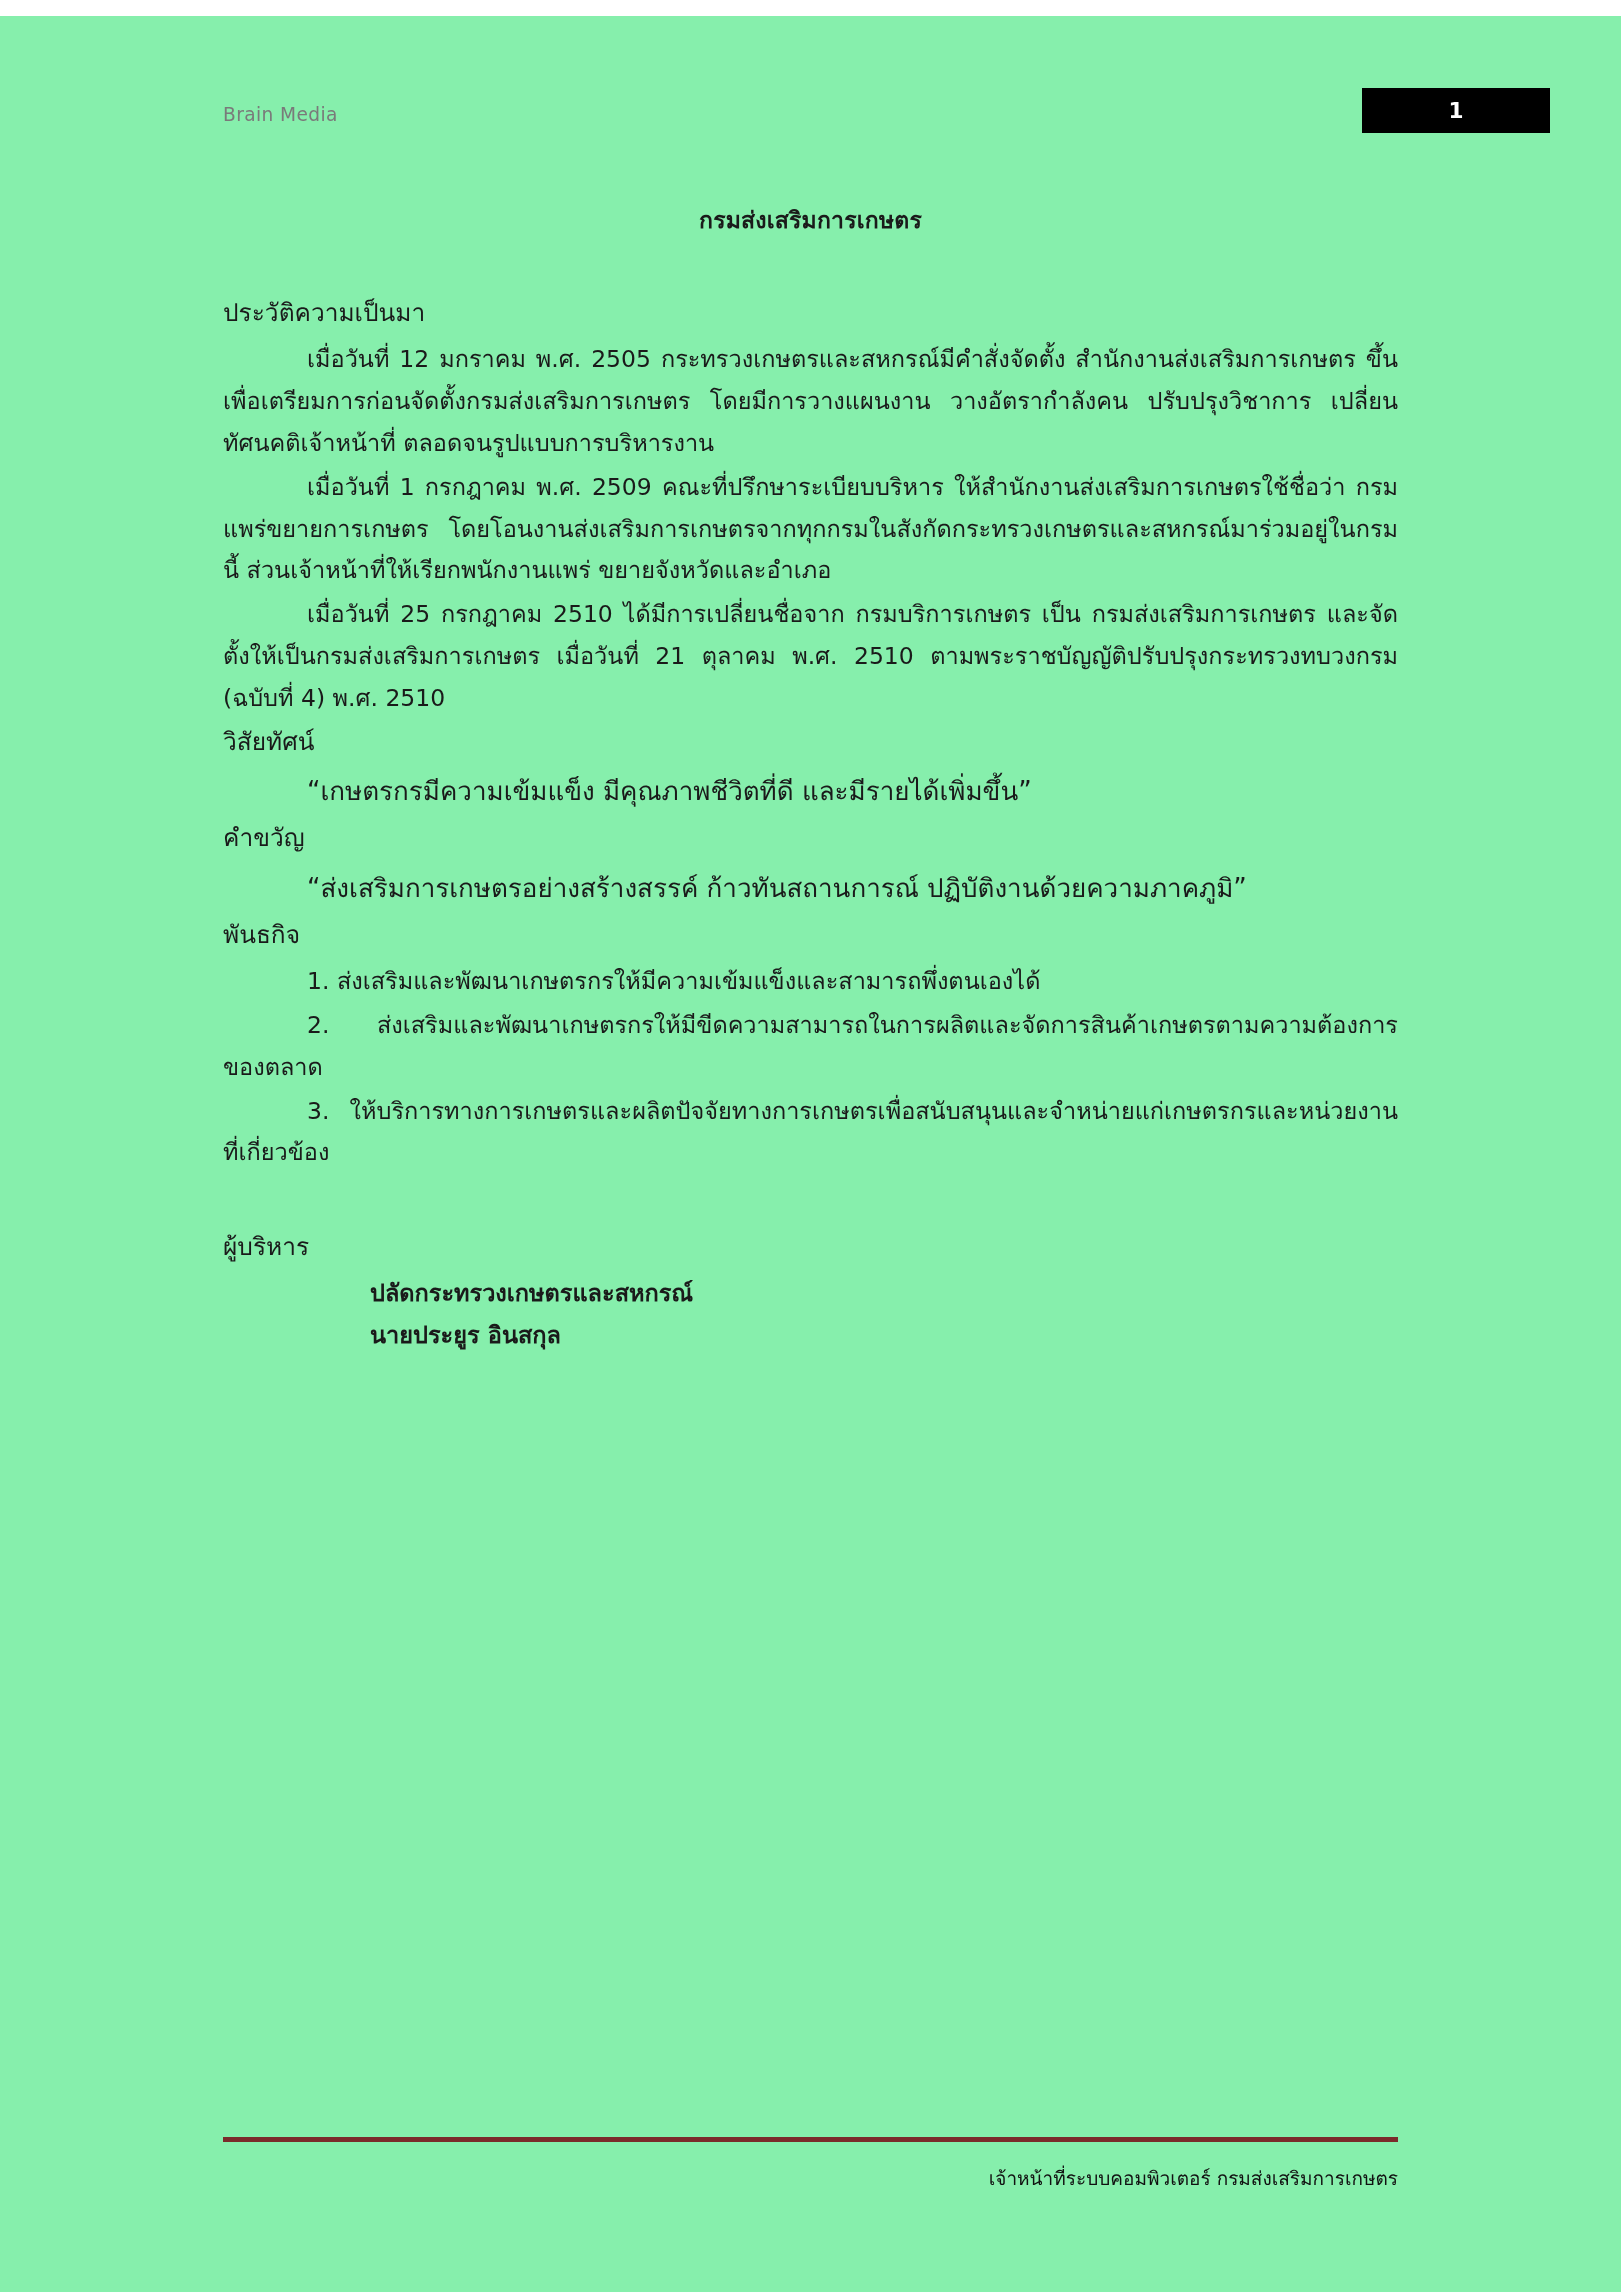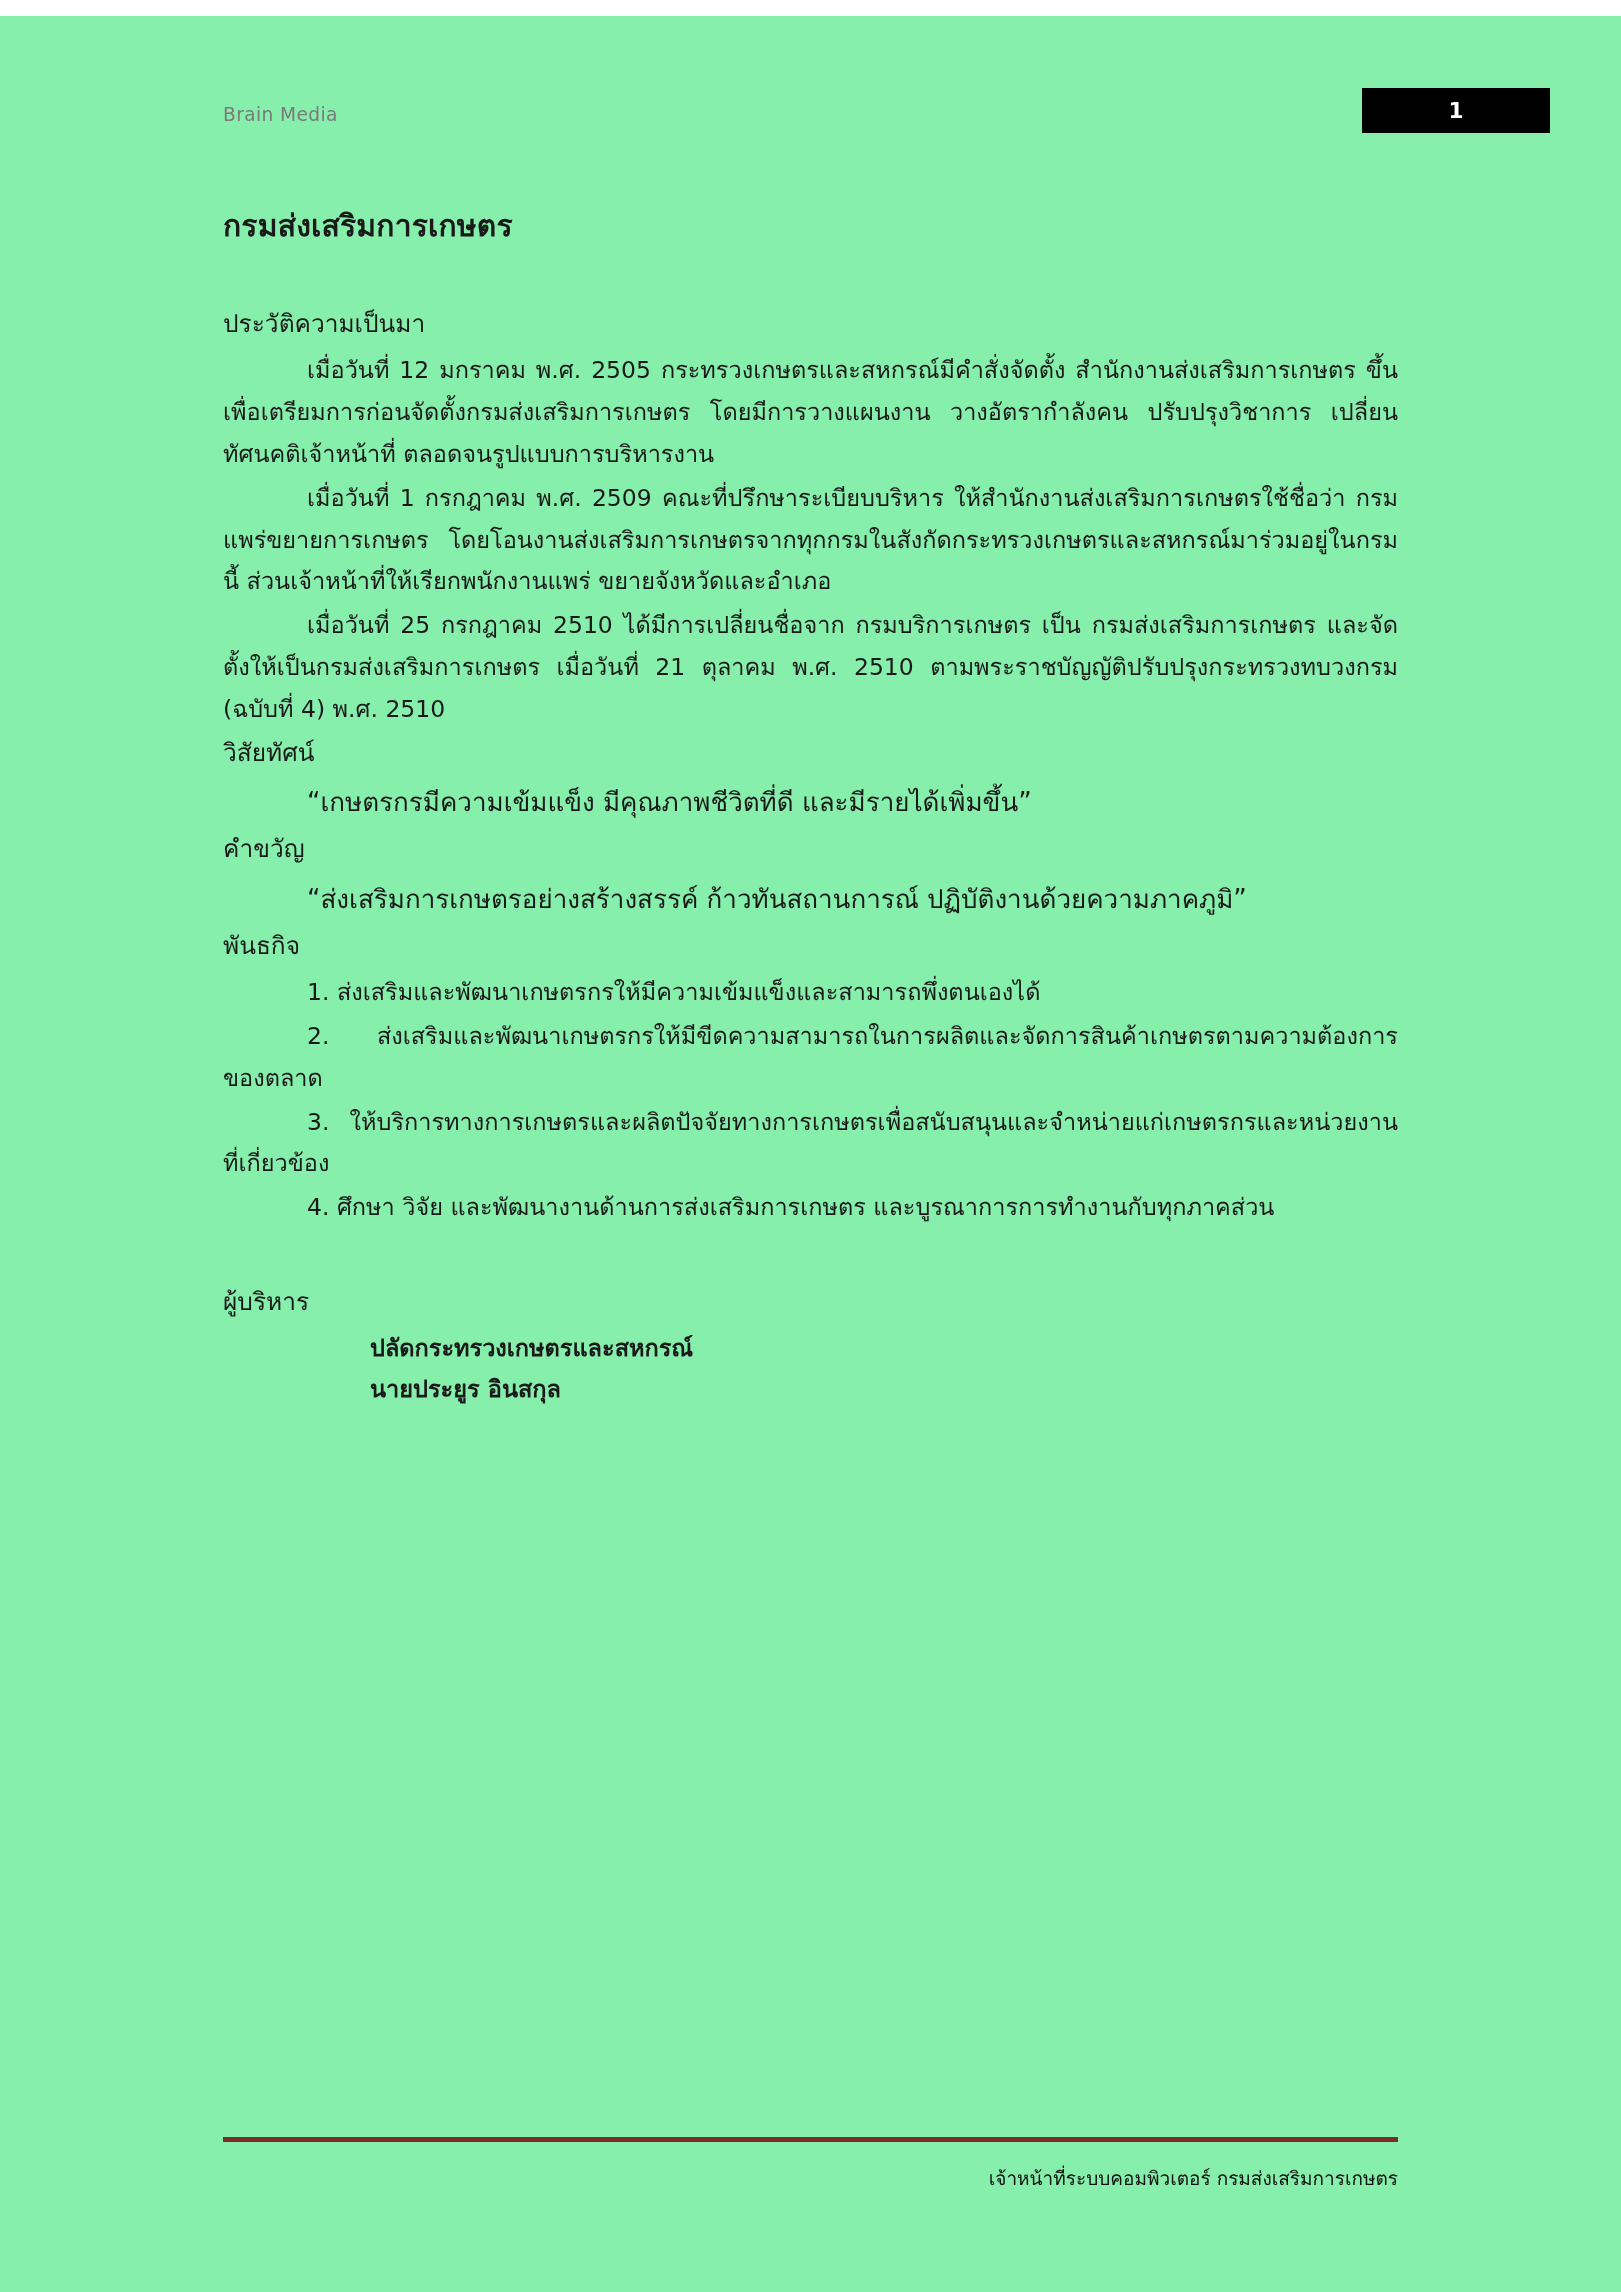--- a/index.html
+++ b/index.html
@@ -55,21 +55,22 @@
 
   
   .content {
     position: absolute;
     left: 223px;
     right: 223px;
     top: 186px;
   }
 
   .doc-title {
-    font-size: 30px;
+    text-align: center;
+    font-size: 23px;
     font-weight: 700;
     margin: 0 0 55px 0;
     letter-spacing: 0.2px;
   }
 
   .sec-head {
     font-size: 24.5px;
     font-weight: 400;
     margin: 0 0 5.9px 0;
     line-height: 1.65;
@@ -148,21 +149,20 @@
     <h2 class="sec-head">วิสัยทัศน์</h2>
     <p class="quote">“เกษตรกรมีความเข้มแข็ง มีคุณภาพชีวิตที่ดี และมีรายได้เพิ่มขึ้น”</p>
 
     <h2 class="sec-head">คำขวัญ</h2>
     <p class="quote">“ส่งเสริมการเกษตรอย่างสร้างสรรค์ ก้าวทันสถานการณ์ ปฏิบัติงานด้วยความภาคภูมิ”</p>
 
     <h2 class="sec-head">พันธกิจ</h2>
     <p class="listitem">1. ส่งเสริมและพัฒนาเกษตรกรให้มีความเข้มแข็งและสามารถพึ่งตนเองได้</p>
     <p class="listitem">2. ส่งเสริมและพัฒนาเกษตรกรให้มีขีดความสามารถในการผลิตและจัดการสินค้าเกษตรตามความต้องการของตลาด</p>
     <p class="listitem">3. ให้บริการทางการเกษตรและผลิตปัจจัยทางการเกษตรเพื่อสนับสนุนและจำหน่ายแก่เกษตรกรและหน่วยงานที่เกี่ยวข้อง</p>
-    <p class="listitem">4. ศึกษา วิจัย และพัฒนางานด้านการส่งเสริมการเกษตร และบูรณาการการทำงานกับทุกภาคส่วน</p>
 
     <div class="gap-lg"></div>
 
     <h2 class="sec-head">ผู้บริหาร</h2>
     <div class="exec-block">
       <p class="exec-name">ปลัดกระทรวงเกษตรและสหกรณ์</p>
       <p class="exec-name">นายประยูร อินสกุล</p>
     </div>
 
   </div>

